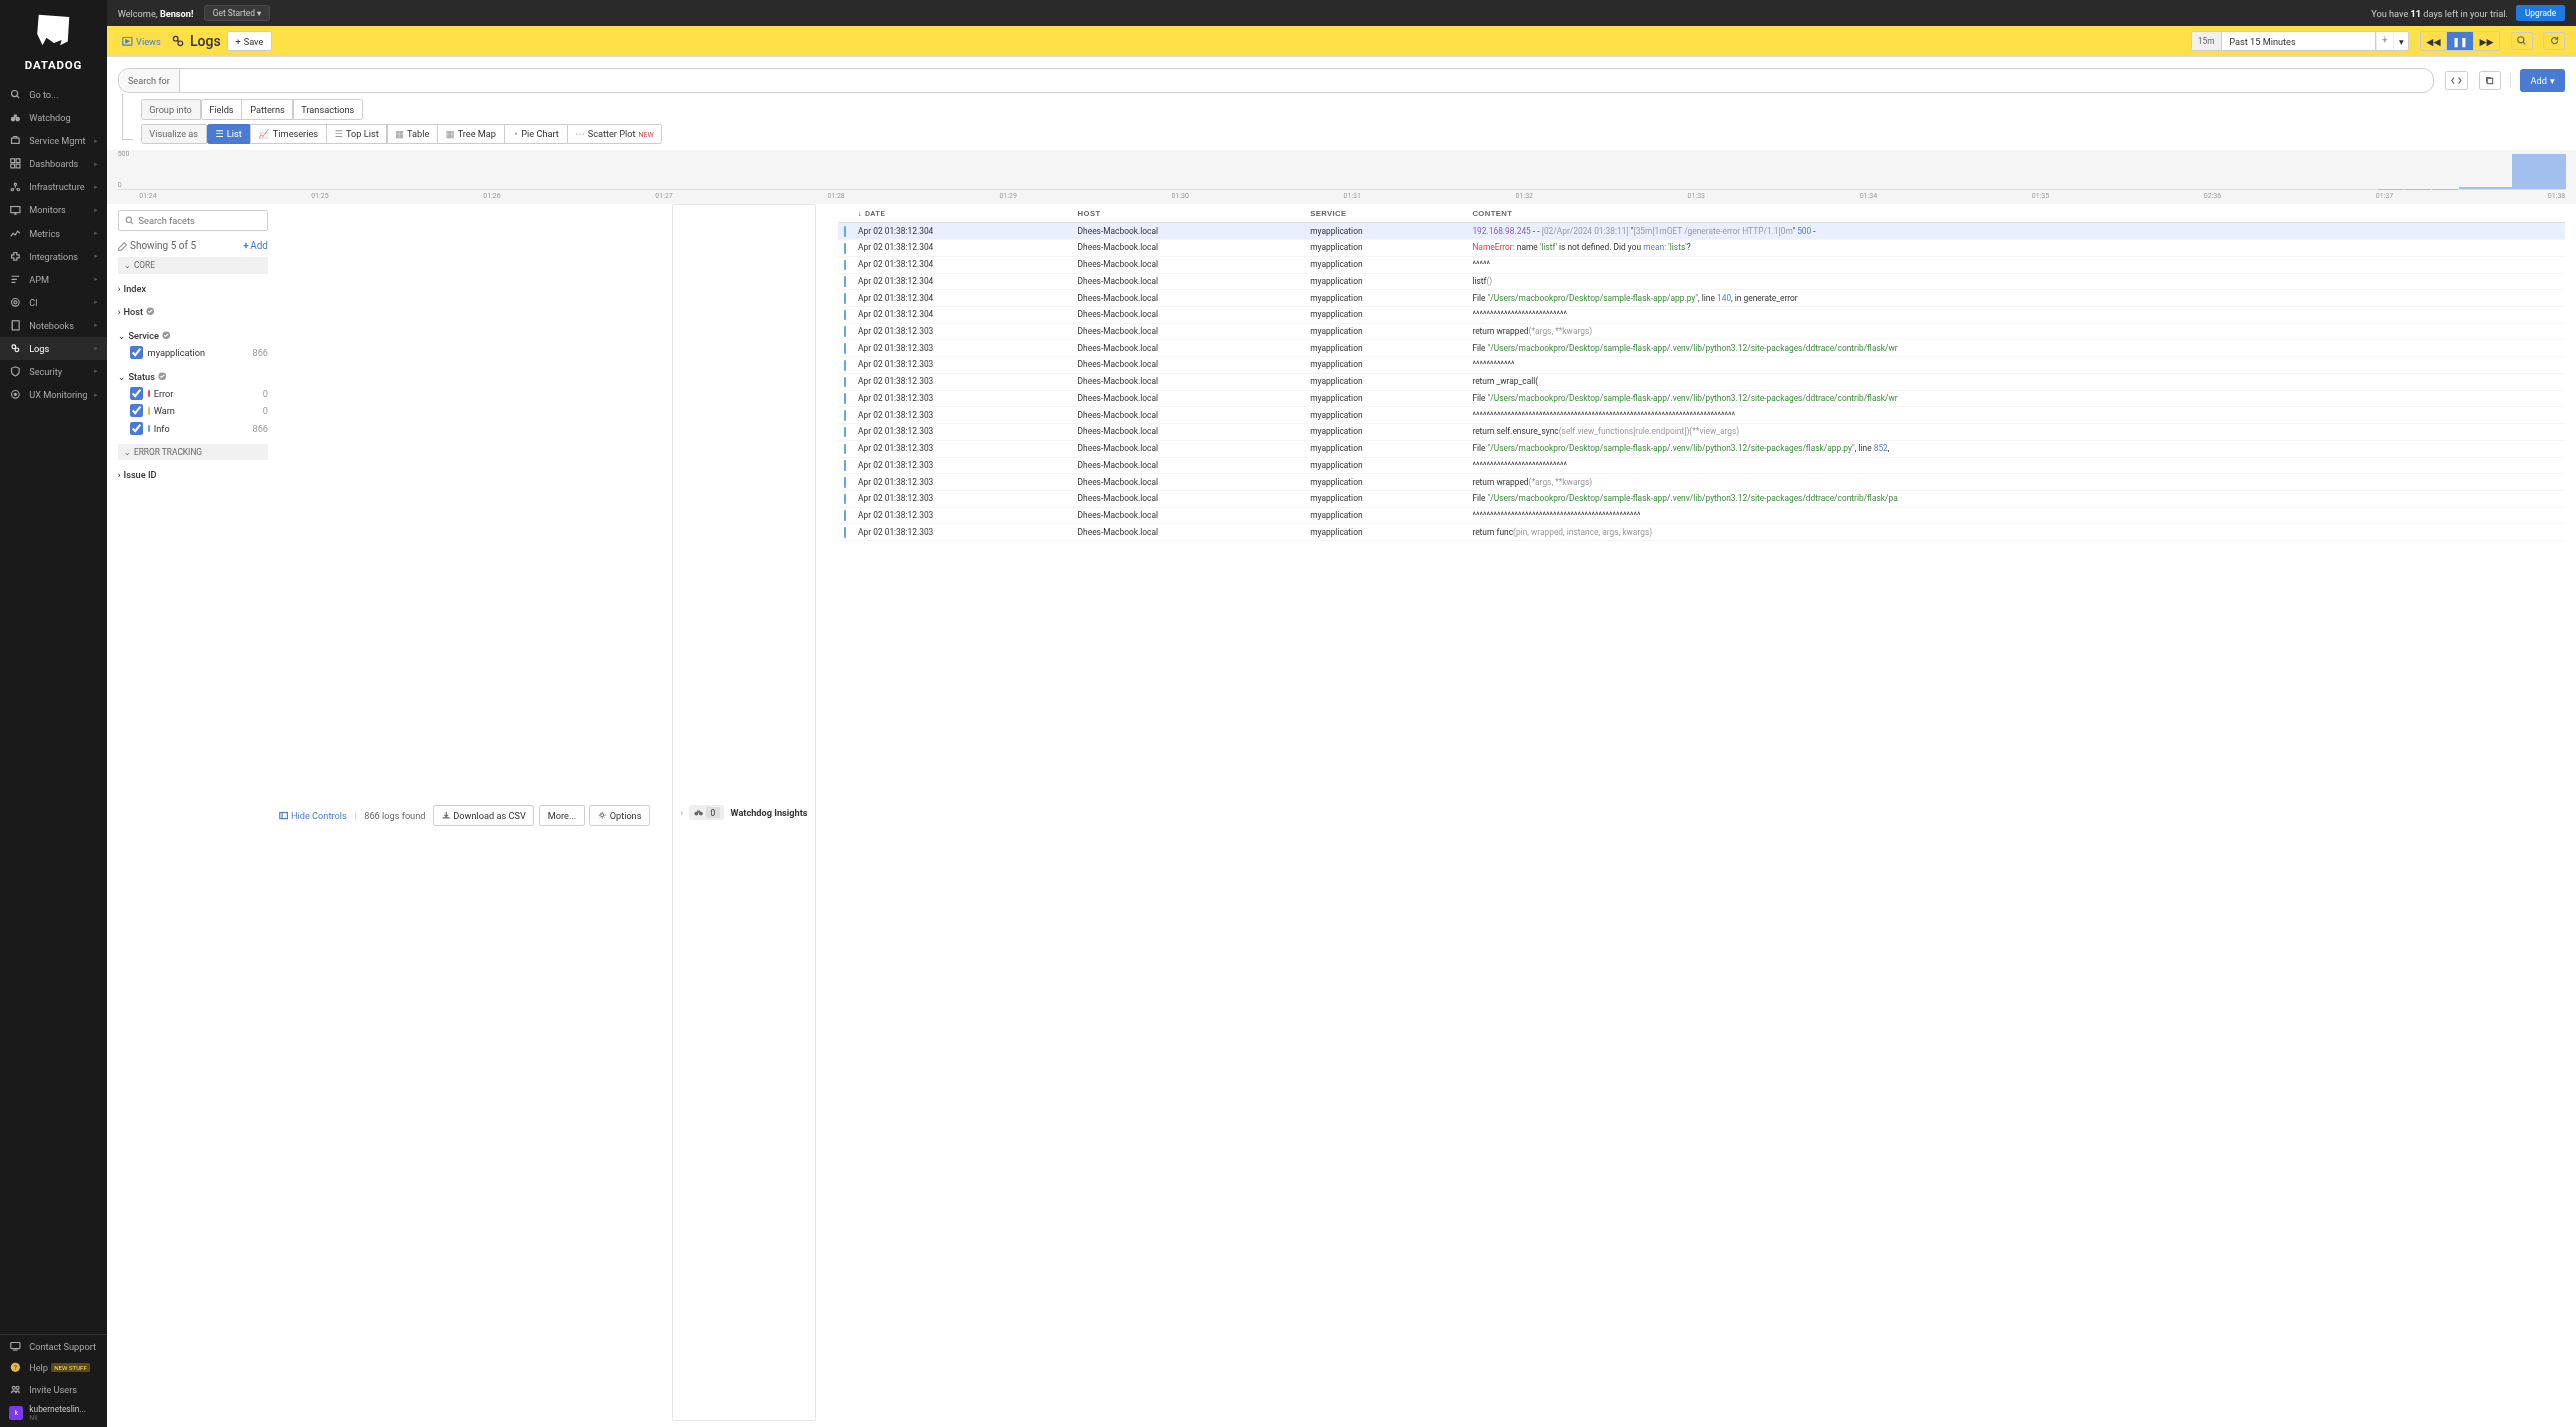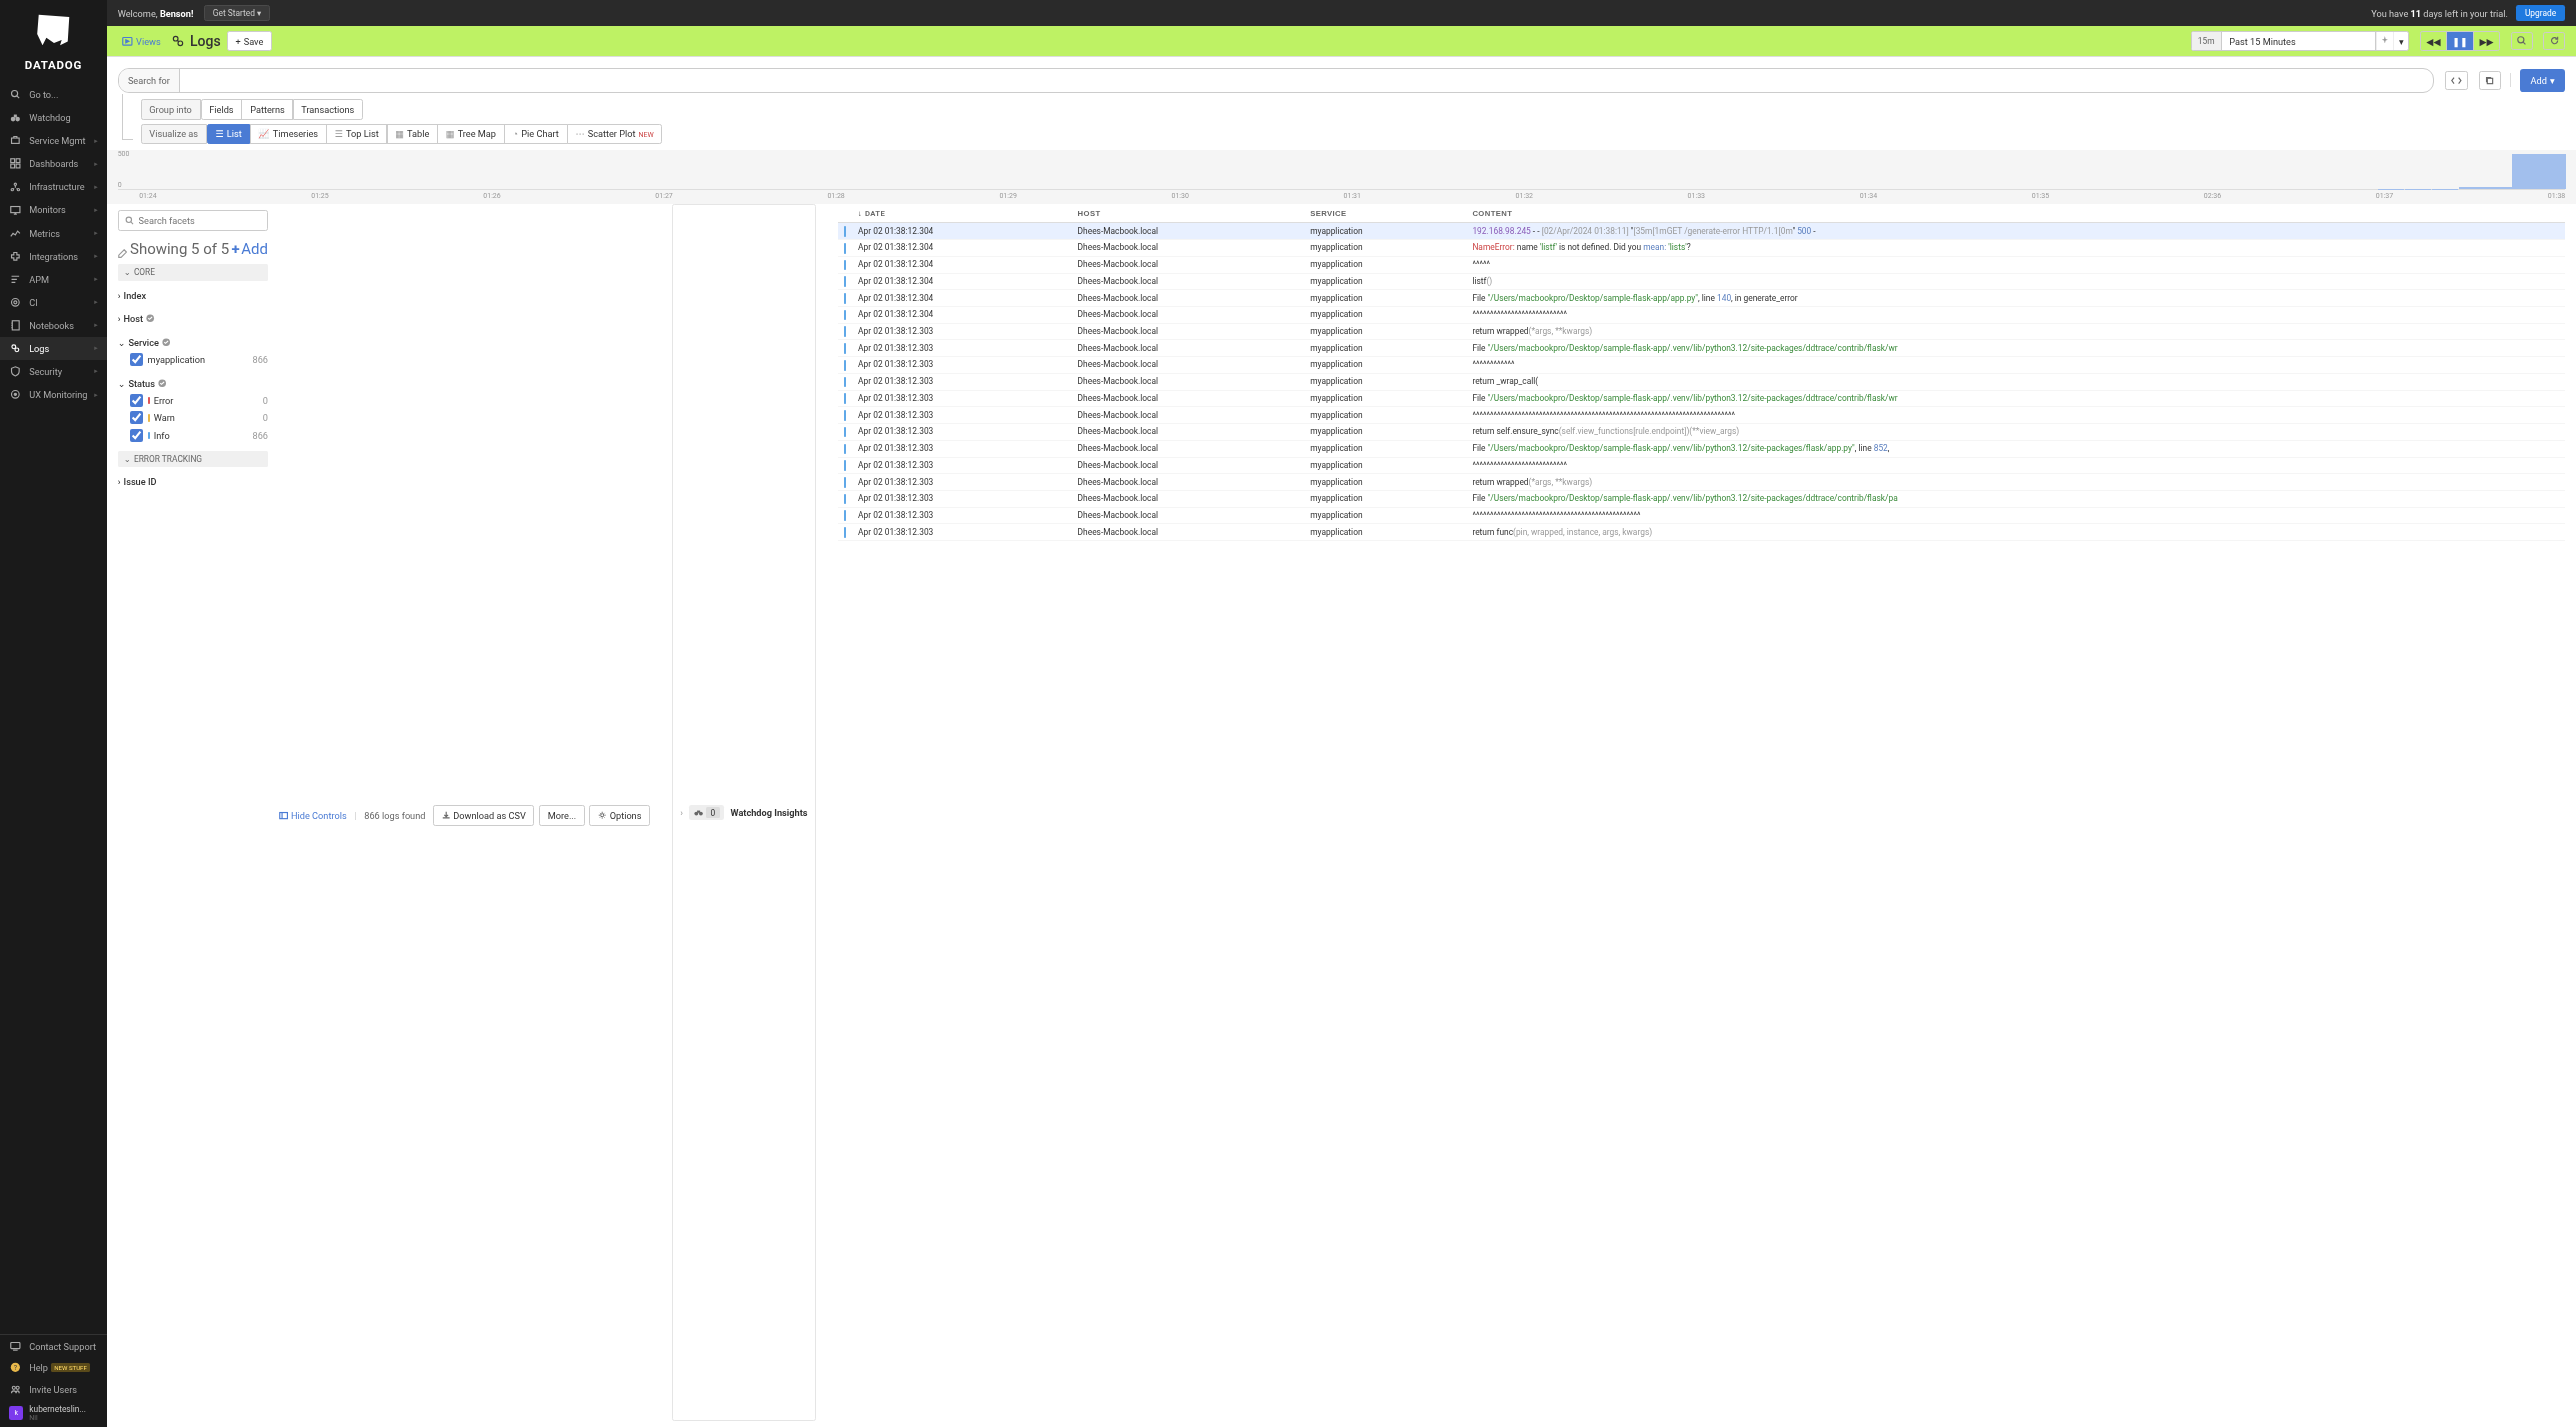--- a/index.html
+++ b/index.html
@@ -23,21 +23,21 @@
 .org-name{white-space:nowrap;overflow:hidden;text-overflow:ellipsis;color:#ccc}
 .org-sub{font-size:7px;color:#666}
 .main{flex:1;display:flex;flex-direction:column;overflow:hidden}
 .topbar{height:26px;background:#2a2a2a;color:#ccc;display:flex;align-items:center;padding:0 10.7px;font-size:9.2px}
 .topbar .welcome{margin-right:10.7px}
 .topbar .welcome b{color:#fff}
 .topbar .gs-btn{background:#3a3a3a;border:0.8px solid #4a4a4a;color:#ccc;padding:2.3px 7.7px;border-radius:2.3px;cursor:pointer;font-size:8.4px}
 .topbar .trial{margin-left:auto;margin-right:7.7px}
 .topbar .trial b{color:#fff}
 .topbar .upgrade{background:#1f7ae0;color:#fff;padding:3.1px 9.2px;border-radius:2.3px;cursor:pointer;font-size:8.4px}
-.toolbar{height:31px;background:#bef264;border-bottom:0.8px solid #ddd;display:flex;align-items:center;padding:0 10.7px;gap:6.1px}
+.toolbar{height:31px;background:#fde047;border-bottom:0.8px solid #ddd;display:flex;align-items:center;padding:0 10.7px;gap:6.1px}
 .toolbar .views-btn{display:flex;align-items:center;gap:3.1px;color:#4a7bd4;cursor:pointer;padding:3.1px 4.6px}
 .toolbar .views-btn svg{stroke:#4a7bd4}
 .toolbar .logs-title{display:flex;align-items:center;gap:4.6px;font-size:14px;font-weight:500;color:#333}
 .toolbar .save-btn{border:0.8px solid #ccc;padding:3.1px 7.7px;border-radius:2.3px;cursor:pointer;display:flex;align-items:center;gap:3.1px;background:#fff}
 .toolbar .spacer{flex:1}
 .time-picker{display:flex;align-items:center;border:0.8px solid #ccc;border-radius:2.3px;overflow:hidden;background:#fff}
 .time-picker .tp-badge{background:#f0f0f0;padding:3.8px 6.1px;font-size:8.4px;color:#666;border-right:0.8px solid #ccc}
 .time-picker .tp-label{padding:3.8px 7.7px;font-size:9.2px;min-width:153px}
 .time-picker .tp-actions{display:flex;border-left:0.8px solid #ccc}
 .time-picker .tp-act{padding:3.8px 4.6px;border-left:0.8px solid #eee;cursor:pointer}
@@ -59,21 +59,21 @@
 .seg:first-child{border-radius:2.3px 0 0 2.3px;margin-left:0}
 .seg:last-child{border-radius:0 2.3px 2.3px 0}
 .seg.label{background:#f5f5f5;color:#666;cursor:default}
 .seg.active{background:#4a7bd4;color:#fff;border-color:#4a7bd4}
 .seg .new-badge{color:#c44;font-size:7px;margin-left:3.1px}
 .viz-row{display:flex;align-items:center}
 .content-wrap{flex:1;display:flex;overflow:hidden;background:#fff}
 .facets{width:161px;border-right:none;padding:6.1px 0 6.1px 10.7px;overflow-y:auto;flex-shrink:0}
 .facet-search{border:0.8px solid #ccc;border-radius:2.3px;padding:3.8px 6.1px;display:flex;align-items:center;gap:4.6px;margin-bottom:6.1px}
 .facet-search input{border:none;outline:none;flex:1;font-size:9.2px}
-.facet-header{display:flex;align-items:flex-end;padding:3.1px 0;font-size:15px;color:#666}
+.facet-header{display:flex;align-items:flex-end;padding:3.1px 0;font-size:10px;color:#666}
 .facet-header .fh-add{margin-left:auto;color:#4a7bd4;cursor:pointer;display:flex;align-items:center;gap:1.5px}
 .facet-section{background:#f0f0f0;padding:3.1px 6.1px;font-size:8.4px;color:#666;margin:3.1px 0;display:flex;align-items:center;gap:3.1px;border-radius:1.5px}
 .facet-group{padding:3.1px 0}
 .facet-group-title{display:flex;align-items:center;gap:3.1px;padding:3.1px 0;font-size:9.2px;font-weight:500;cursor:pointer}
 .facet-item{display:flex;align-items:center;padding:2.3px 0 2.3px 12.3px;font-size:9.2px}
 .facet-item input[type=checkbox]{margin-right:4.6px;accent-color:#4a7bd4}
 .facet-item .fi-bar{width:2.3px;height:7.7px;margin-right:3.8px;border-radius:0.8px}
 .facet-item .fi-count{margin-left:auto;color:#999}
 .results{flex:1;display:flex;flex-direction:row;overflow:hidden}
 .histogram{height:54px;padding:3.1px 10.7px 0;position:relative}

